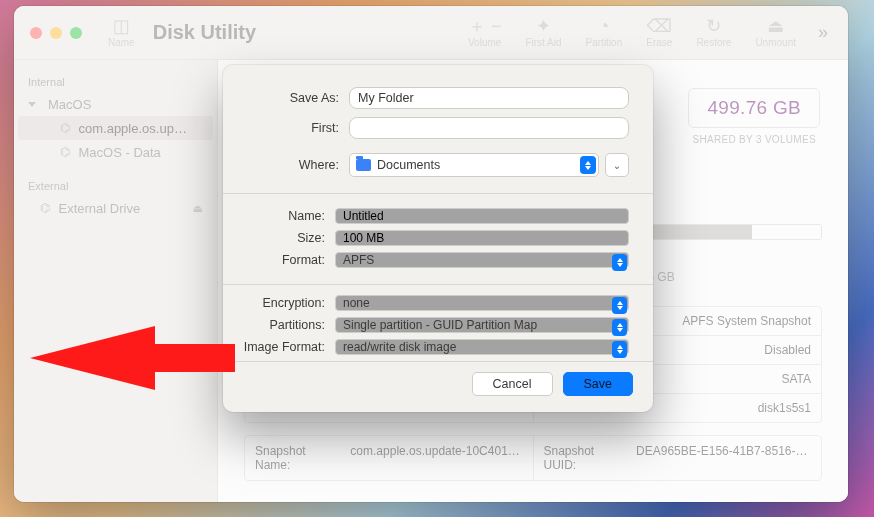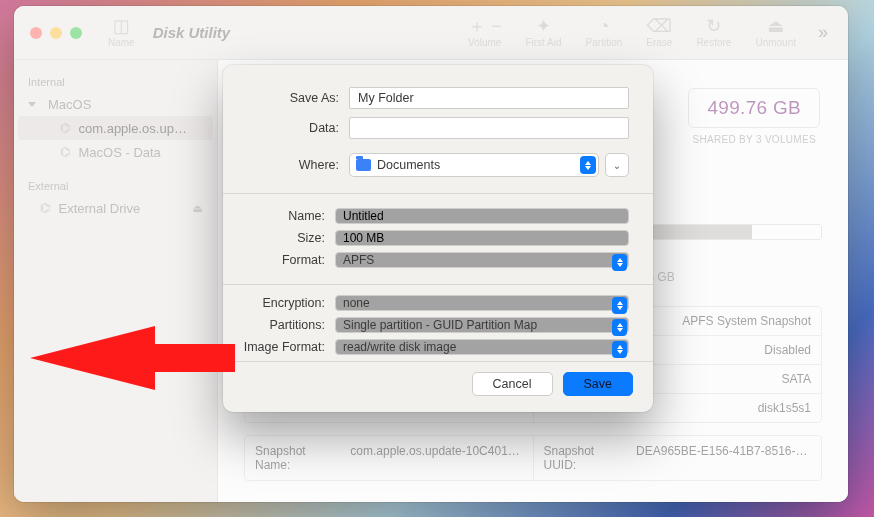--- a/index.html
+++ b/index.html
@@ -18,21 +18,21 @@
   
   .toolbar {
     height: 54px; display:flex; align-items:center; padding:0 10px;
     border-bottom:1px solid #d9d7d5; background:#eceae7;
   }
   .traffic { display:flex; gap:8px; margin-left:6px; margin-right:14px; }
   .dot { width:12px; height:12px; border-radius:50%; }
   .dot.red{background:#ff5f57}.dot.yellow{background:#febc2e}.dot.green{background:#28c840}
   .tb-btn { display:flex; flex-direction:column; align-items:center; gap:2px; color:#b9b7b4; padding:0 12px; font-size:10px; }
   .tb-btn .glyph{ font-size:18px; line-height:1; color:#b9b7b4;}
-  .title { font-size:15px; font-weight:600; color:#6b6966; margin-left:6px; flex:0 0 auto; margin-right:auto;font-style:italic;}
+  .title { font-size:20px; font-weight:600; color:#6b6966; margin-left:6px; flex:0 0 auto; margin-right:auto;}
   .tb-right { display:flex; align-items:center; margin-left:auto; }
   .chevrons{ font-size:18px; color:#8c8a87; padding:0 10px;}
   
   .body { flex:1; display:flex; min-height:0;}
   .sidebar { width:204px; background:#ebe9e6; border-right:1px solid #d7d5d3; padding-top:10px; font-size:13px; color:#454442;}
   .sb-head { font-size:11px; color:#8e8c89; padding:6px 14px 4px; }
   .sb-row { display:flex; align-items:center; height:24px; padding:0 10px 0 22px; gap:8px; border-radius:4px; margin:0 4px; color:#7b7a78;}
   .sb-row.lvl2{ padding-left:42px;}
   .sb-row.sel{ background:#d9d6d3; color:#3a3937;}
   .sb-row .disc{ width:0;height:0;border-left:4px solid transparent;border-right:4px solid transparent;border-top:5px solid #9a9895; margin-left:-12px; margin-right:4px;}
@@ -63,21 +63,21 @@
 
   
   .sheet {
     position:absolute; left:223px; top:65px; width:430px; background:#f3f1ee;
     border-radius:10px; box-shadow:0 24px 50px rgba(0,0,0,.35), 0 0 0 1px rgba(0,0,0,.06);
     z-index:5; font-size:12.5px; color:#3c3b39;
   }
   .sheet-top{ padding:22px 24px 16px;}
   .form-row{ display:flex; align-items:center; margin-bottom:8px; gap:10px;}
   .form-row .lbl{ width:92px; text-align:right; color:#3c3b39;}
-  .textfield{ flex:1; height:22px; border:1px solid #cfcdca; border-radius:2px; background:#fff; padding:0 8px; font-size:12.5px; color:#3a3937;}
+  .textfield{ flex:1; height:22px; border:1px solid #cfcdca; border-radius:8px; background:#fff; padding:0 8px; font-size:12.5px; color:#3a3937;}
   .where-wrap{ display:flex; gap:6px; flex:1; align-items:center;}
   .where-select{ flex:1; height:24px; border:1px solid #cfcdca; border-radius:5px; background:#fff; display:flex; align-items:center; padding:4px 6px; gap:6px; position:relative;}
   .where-select .folder{ width:15px;height:12px;background:#3b82f6;border-radius:2px; position:relative;}
   .where-select .folder::before{content:'';position:absolute;top:-3px;left:0;width:7px;height:3px;background:#3b82f6;border-radius:1px 1px 0 0;}
   .blue-arrows{ width:16px;height:18px;background:#0a7aff;border-radius:4px; display:flex;flex-direction:column;align-items:center;justify-content:center;gap:0; position:absolute; right:2px;}
   .blue-arrows::before{content:'';border-left:3px solid transparent;border-right:3px solid transparent;border-bottom:4px solid #fff;margin-bottom:1px;}
   .blue-arrows::after{content:'';border-left:3px solid transparent;border-right:3px solid transparent;border-top:4px solid #fff;}
   .expand-btn{ width:24px;height:24px;border:1px solid #cfcdca;border-radius:5px;background:#fff;display:flex;align-items:center;justify-content:center;color:#6a6866;font-size:10px;}
   .sheet-sep{ height:1px;background:#d9d7d4;}
   .sheet-mid{ padding:14px 24px 10px;}
@@ -229,21 +229,21 @@
   <div class="overlay-dim"></div>
 </div>
 
 <div class="sheet">
   <div class="sheet-top">
     <div class="form-row">
       <div class="lbl">Save As:</div>
       <input class="textfield" value="My Folder" style="">
     </div>
     <div class="form-row">
-      <div class="lbl">Data:</div>
+      <div class="lbl">First:</div>
       <input class="textfield" value="" style="">
     </div>
     <div class="form-row" style="margin-top:14px;margin-bottom:0">
       <div class="lbl">Where:</div>
       <div class="where-wrap">
         <div class="where-select">
           <span class="folder"></span>
           <span>Documents</span>
           <span class="blue-arrows"></span>
         </div>

